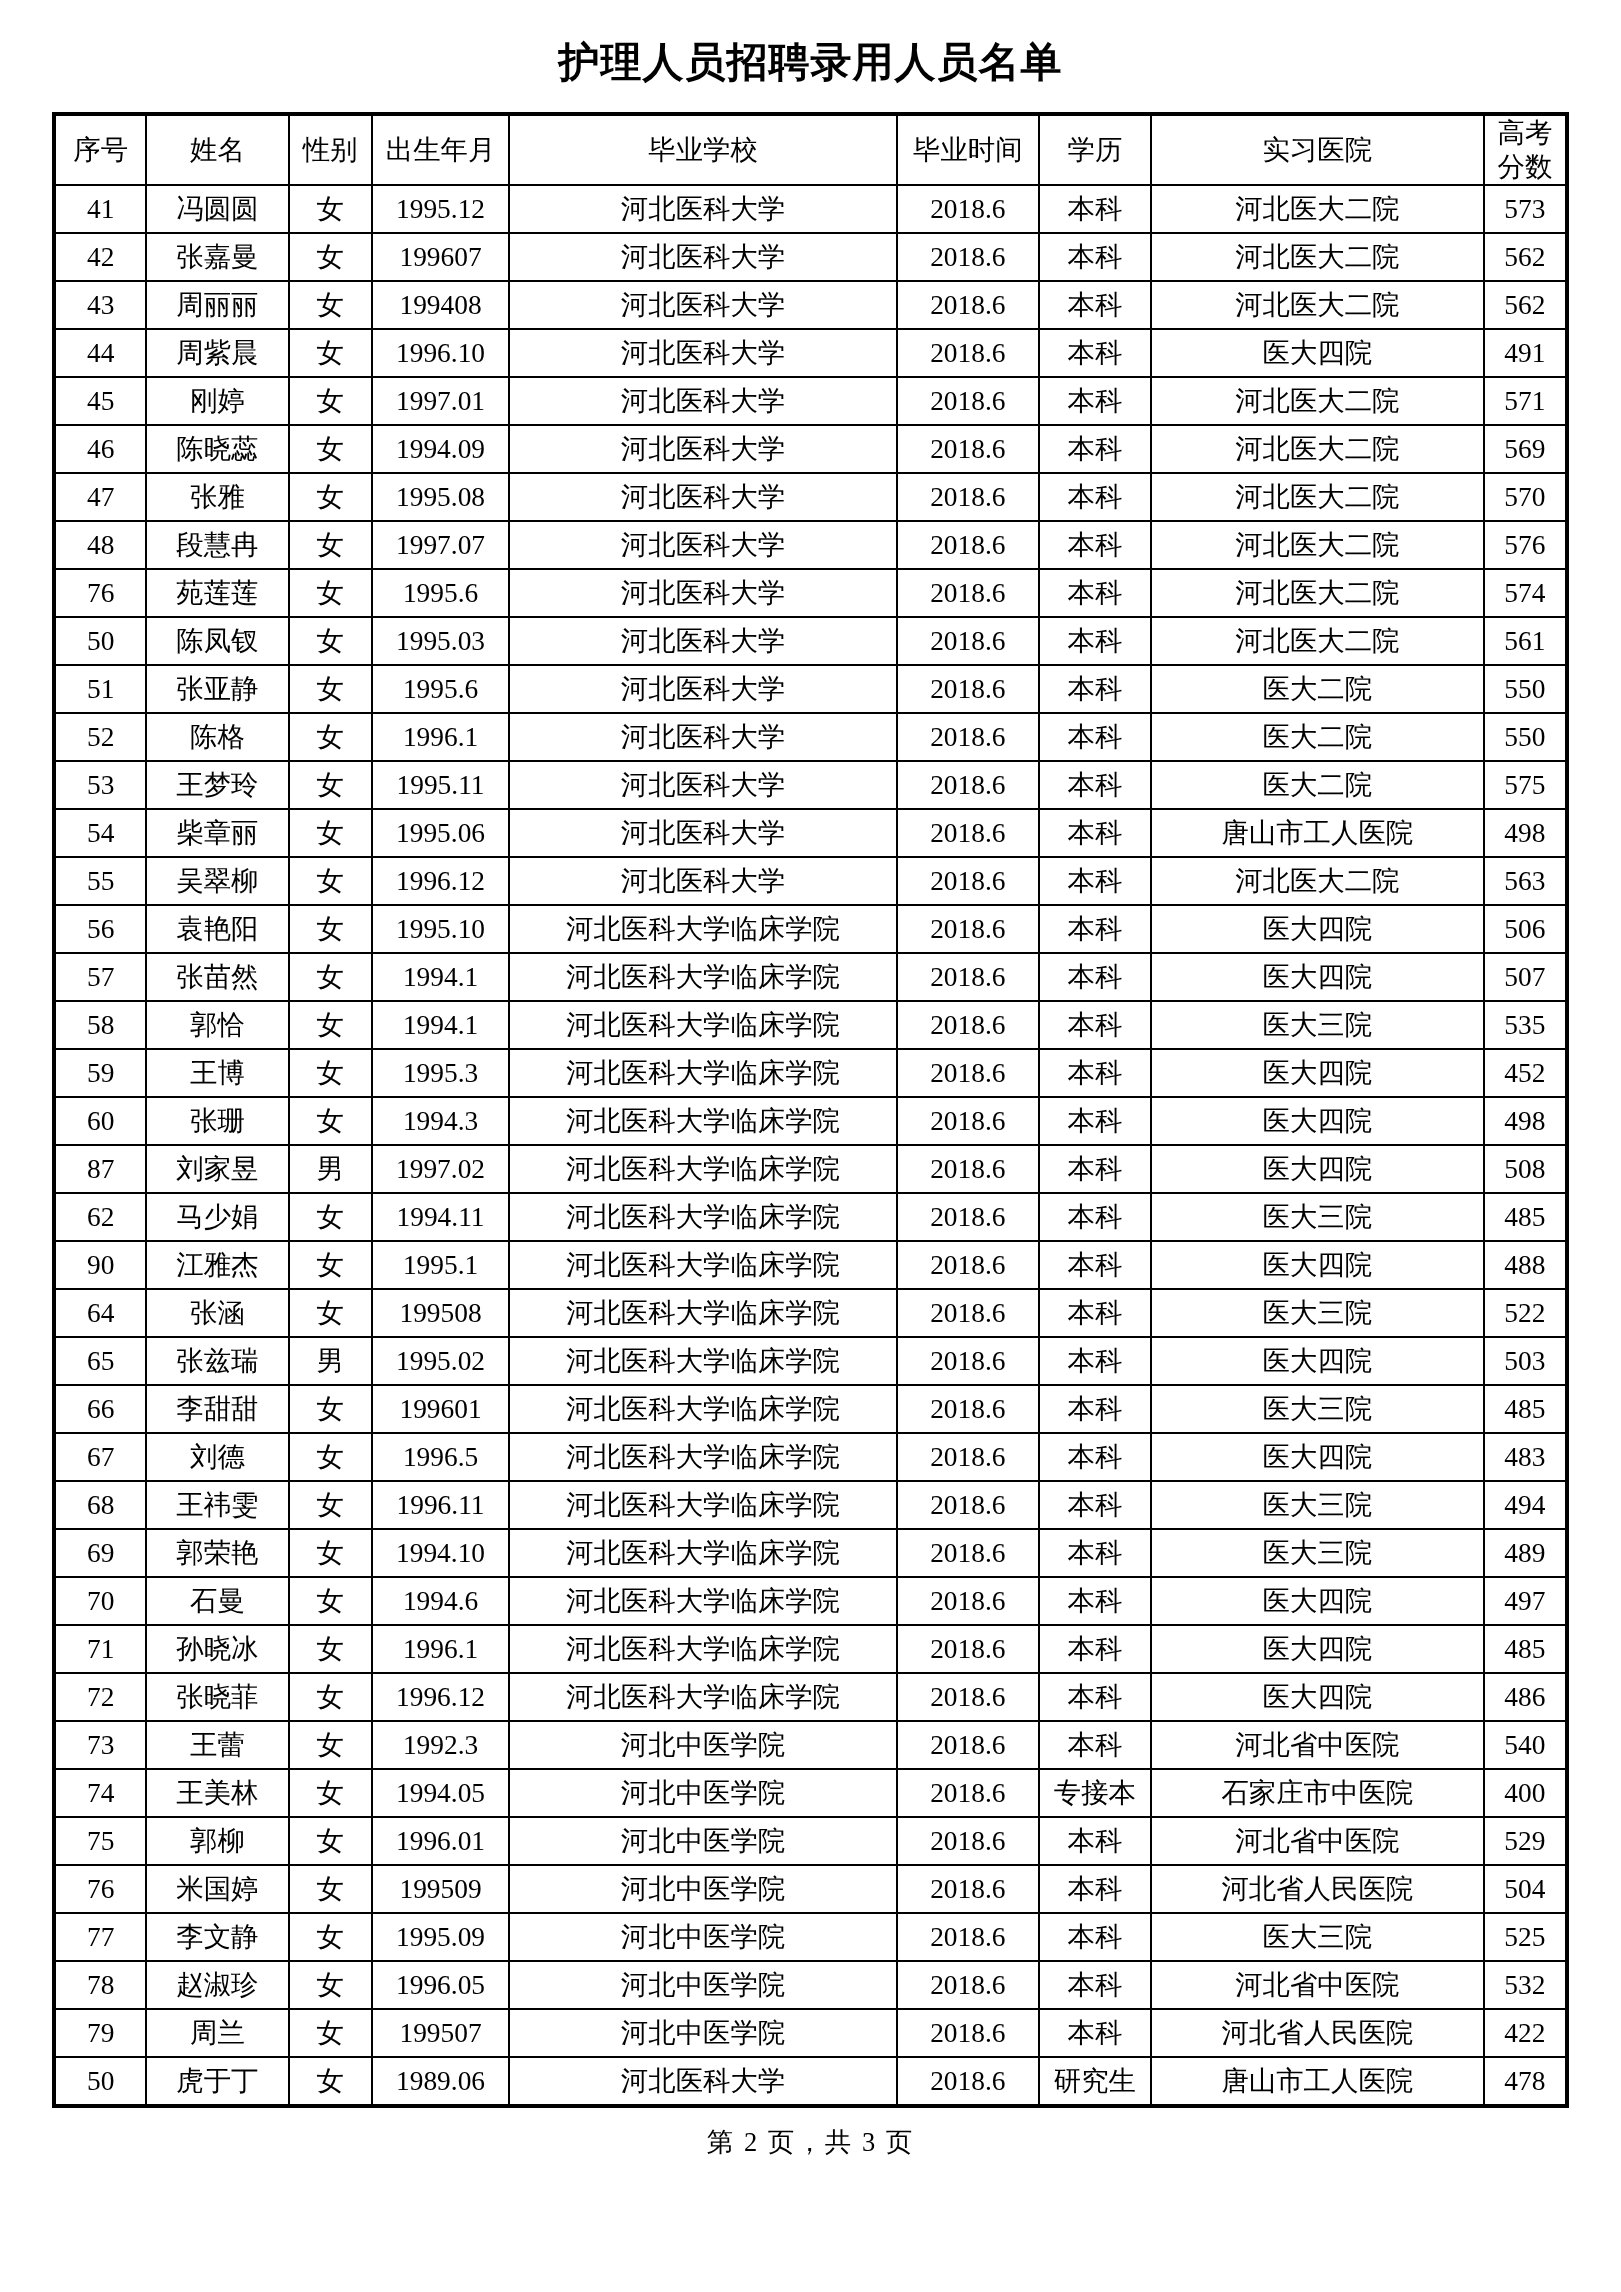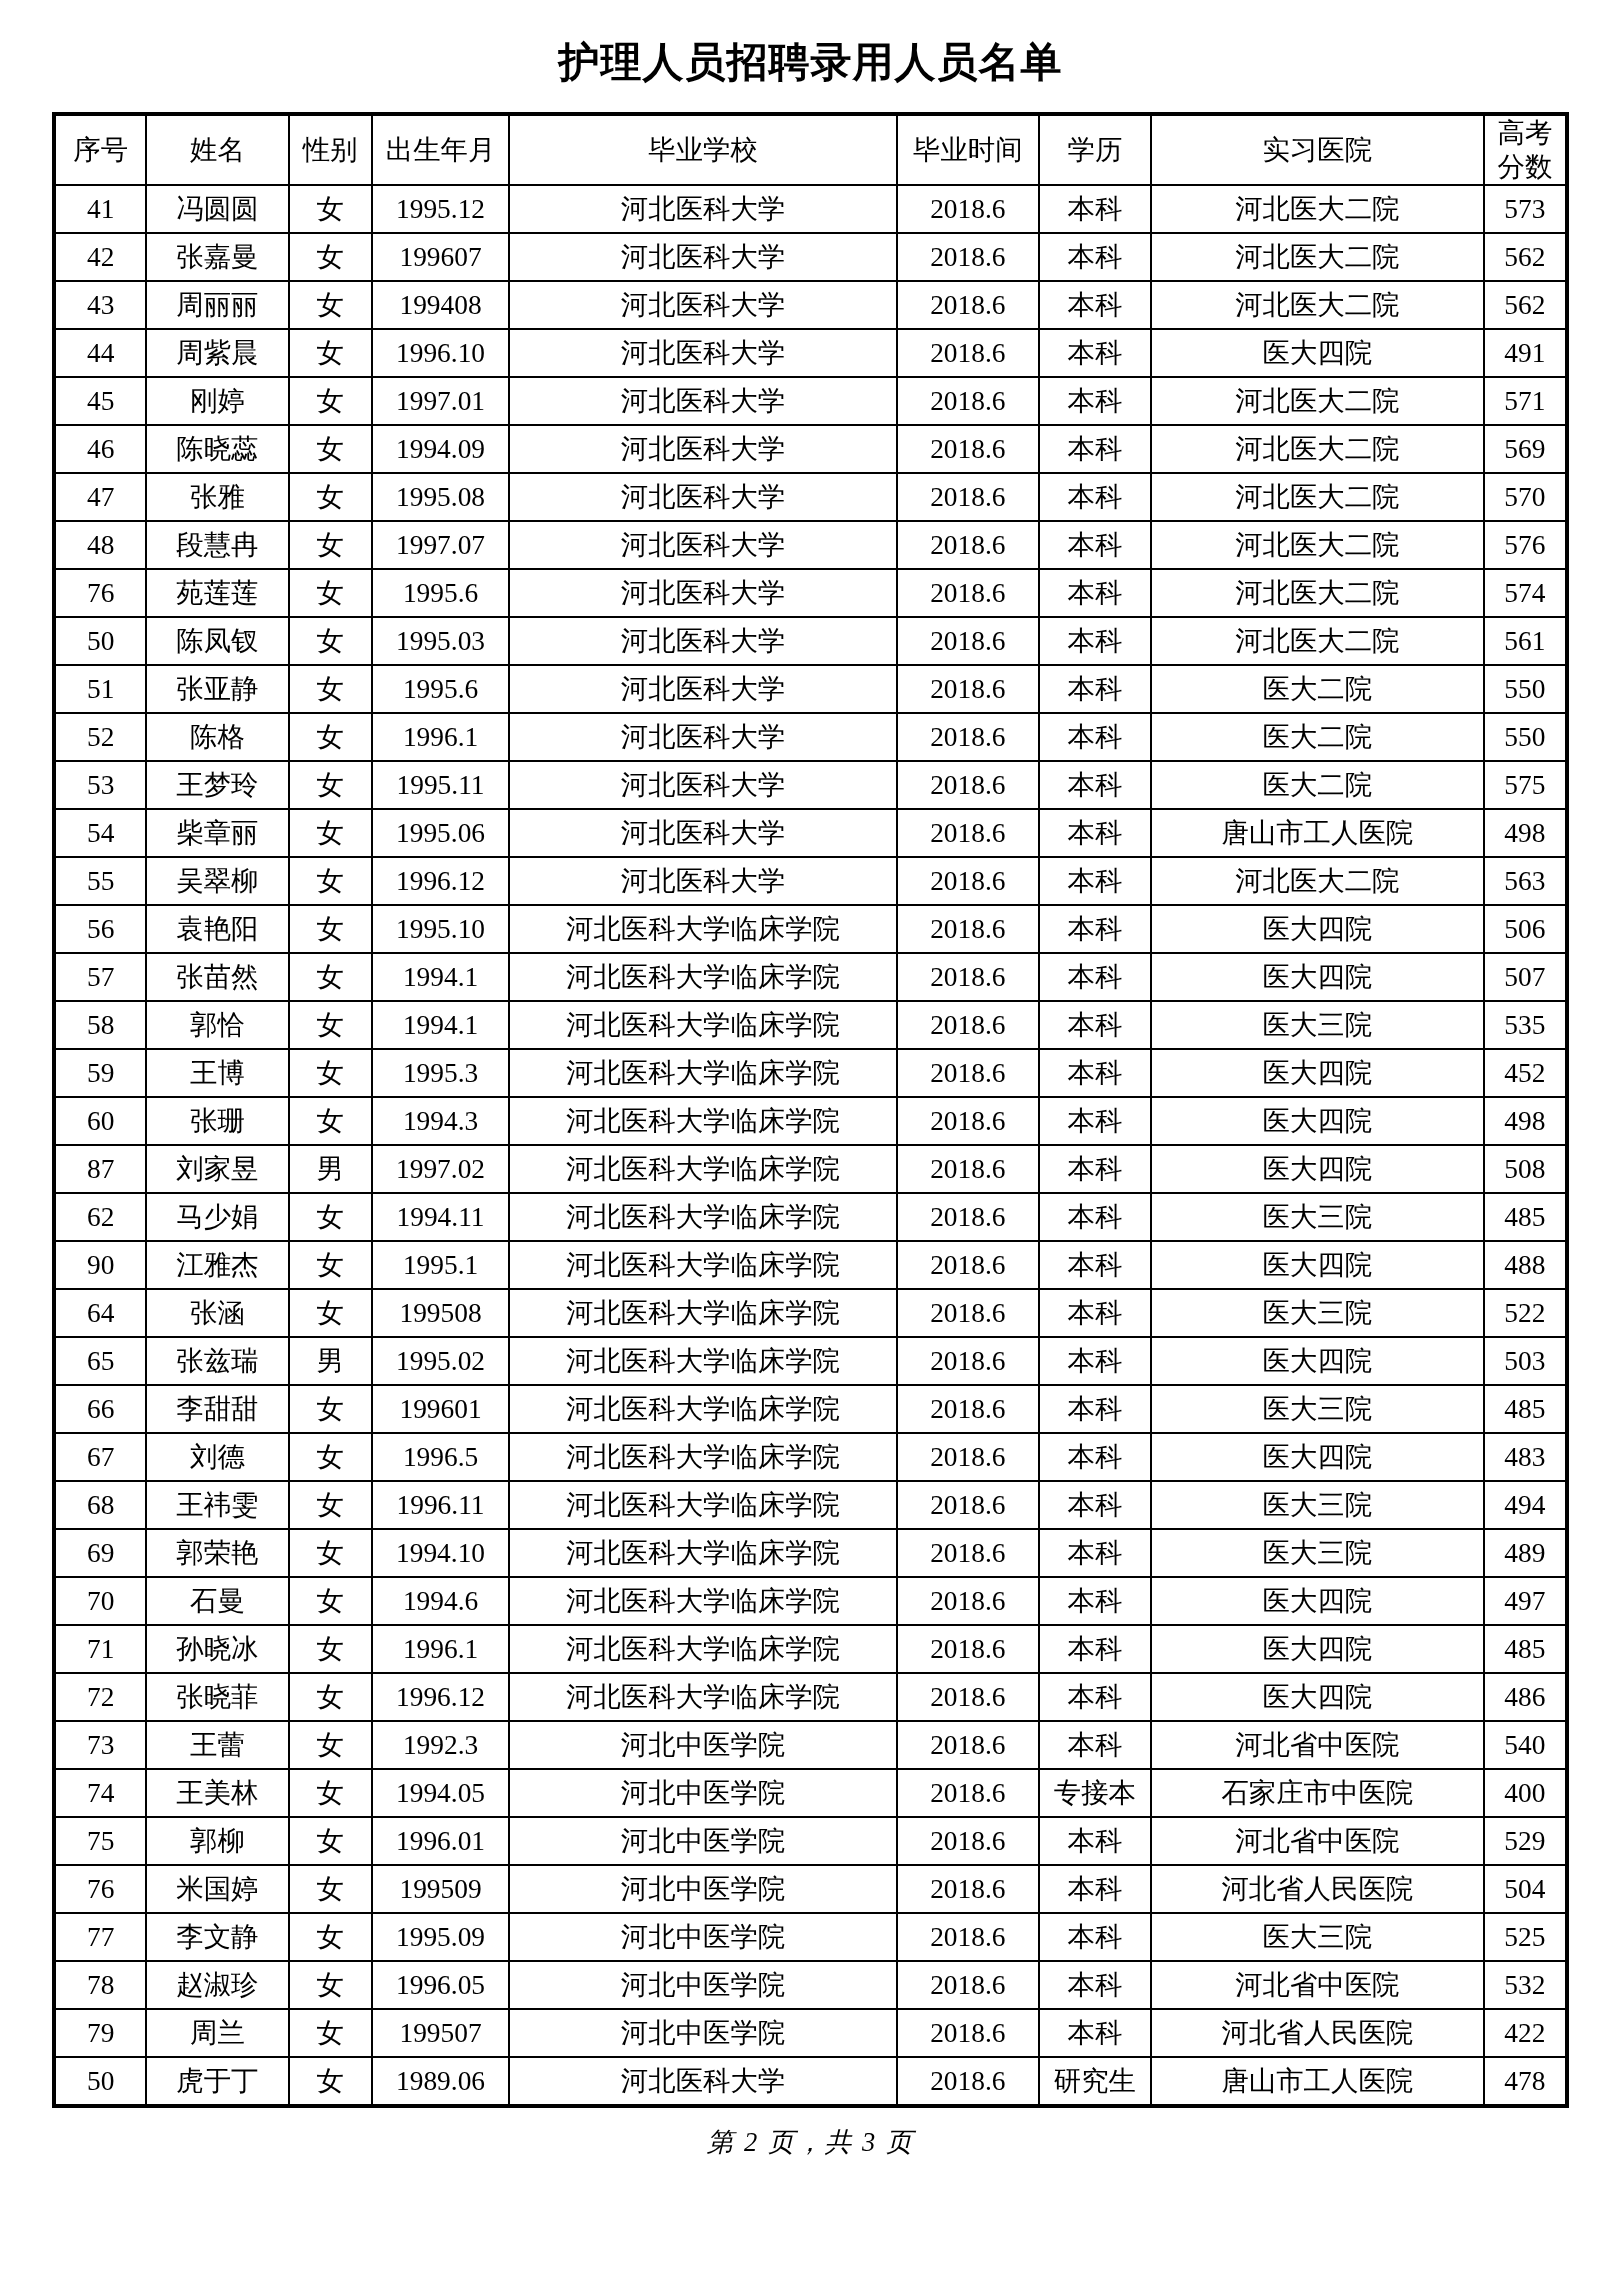--- a/index.html
+++ b/index.html
@@ -47,21 +47,20 @@
     height: 61px;
   }
   table.roster td {
     height: 46px;
   }
   .footer {
     text-align: center;
     font-size: 26.5px;
     margin-top: 12px;
     letter-spacing: 2px;
-    font-style: italic;
   }
   
   col.c-xh { width: 6.1%; }
   col.c-xm { width: 9.4%; }
   col.c-xb { width: 5.5%; }
   col.c-cs { width: 9.1%; }
   col.c-xx { width: 25.6%; }
   col.c-sj { width: 9.4%; }
   col.c-xl { width: 7.4%; }
   col.c-yy { width: 22.0%; }

